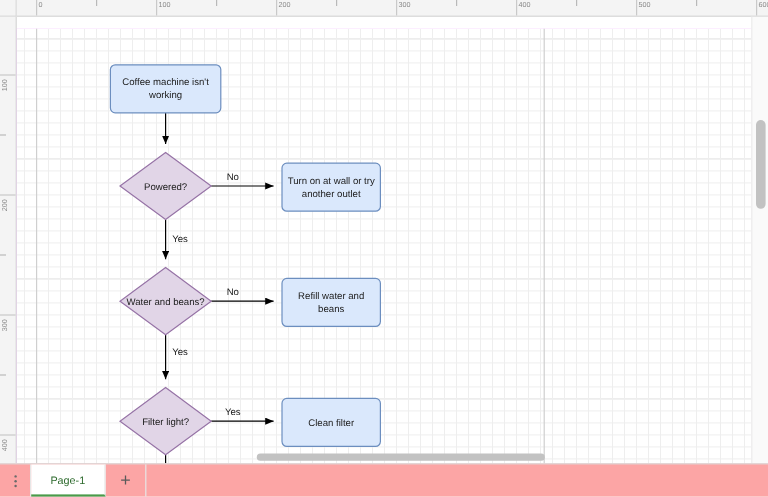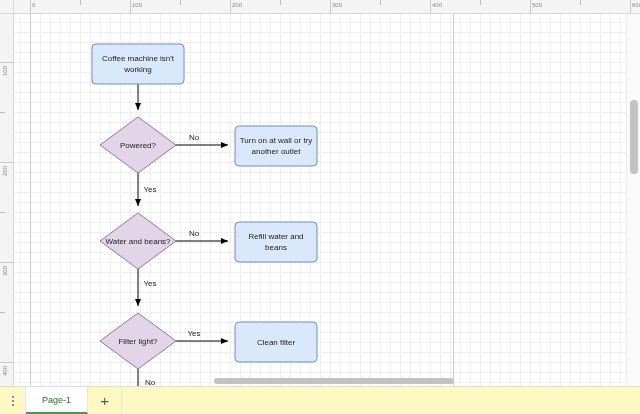--- a/index.html
+++ b/index.html
@@ -59,21 +59,21 @@
     position: absolute; left: 1px;
     font-size: 6px; color: #8a8a8a;
     line-height: 8px;
     white-space: nowrap;
     transform-origin: left top;
     transform: rotate(-90deg);
   }
 
   
   .canvas-wrap {
-    position: absolute; left: 14px; top: 14px;
+    position: absolute; left: 14px; top: 24px;
     width: 612px; height: 372px;
     overflow: hidden;
     background: #f0abfc;
   }
   .grid {
     position: absolute; left: 0; top: 0;
     width: 612px; height: 372px;
     background-color: #ffffff;
     background-image:
       linear-gradient(to right, #eeeeee 1px, transparent 1px),
@@ -126,21 +126,21 @@
   .scroll-h .thumb {
     position: absolute; left: 200px; top: 2px;
     width: 240px; height: 6px;
     background: #c2c2c2; border-radius: 3px;
   }
 
   
   .tabbar {
     position: absolute; left: 0; bottom: 0;
     width: 640px; height: 28px;
-    background: #fef9c3;
+    background: #fca5a5;
     border-top: 1px solid #dcdcdc;
     display: flex; align-items: stretch; text-align: center;
   }
   .tab-menu {
     width: 26px;
     display: flex; align-items: center; justify-content: center;
     color: #707070;
     font-size: 11px;
     border-right: 1px solid #e6e6e6;
   }

